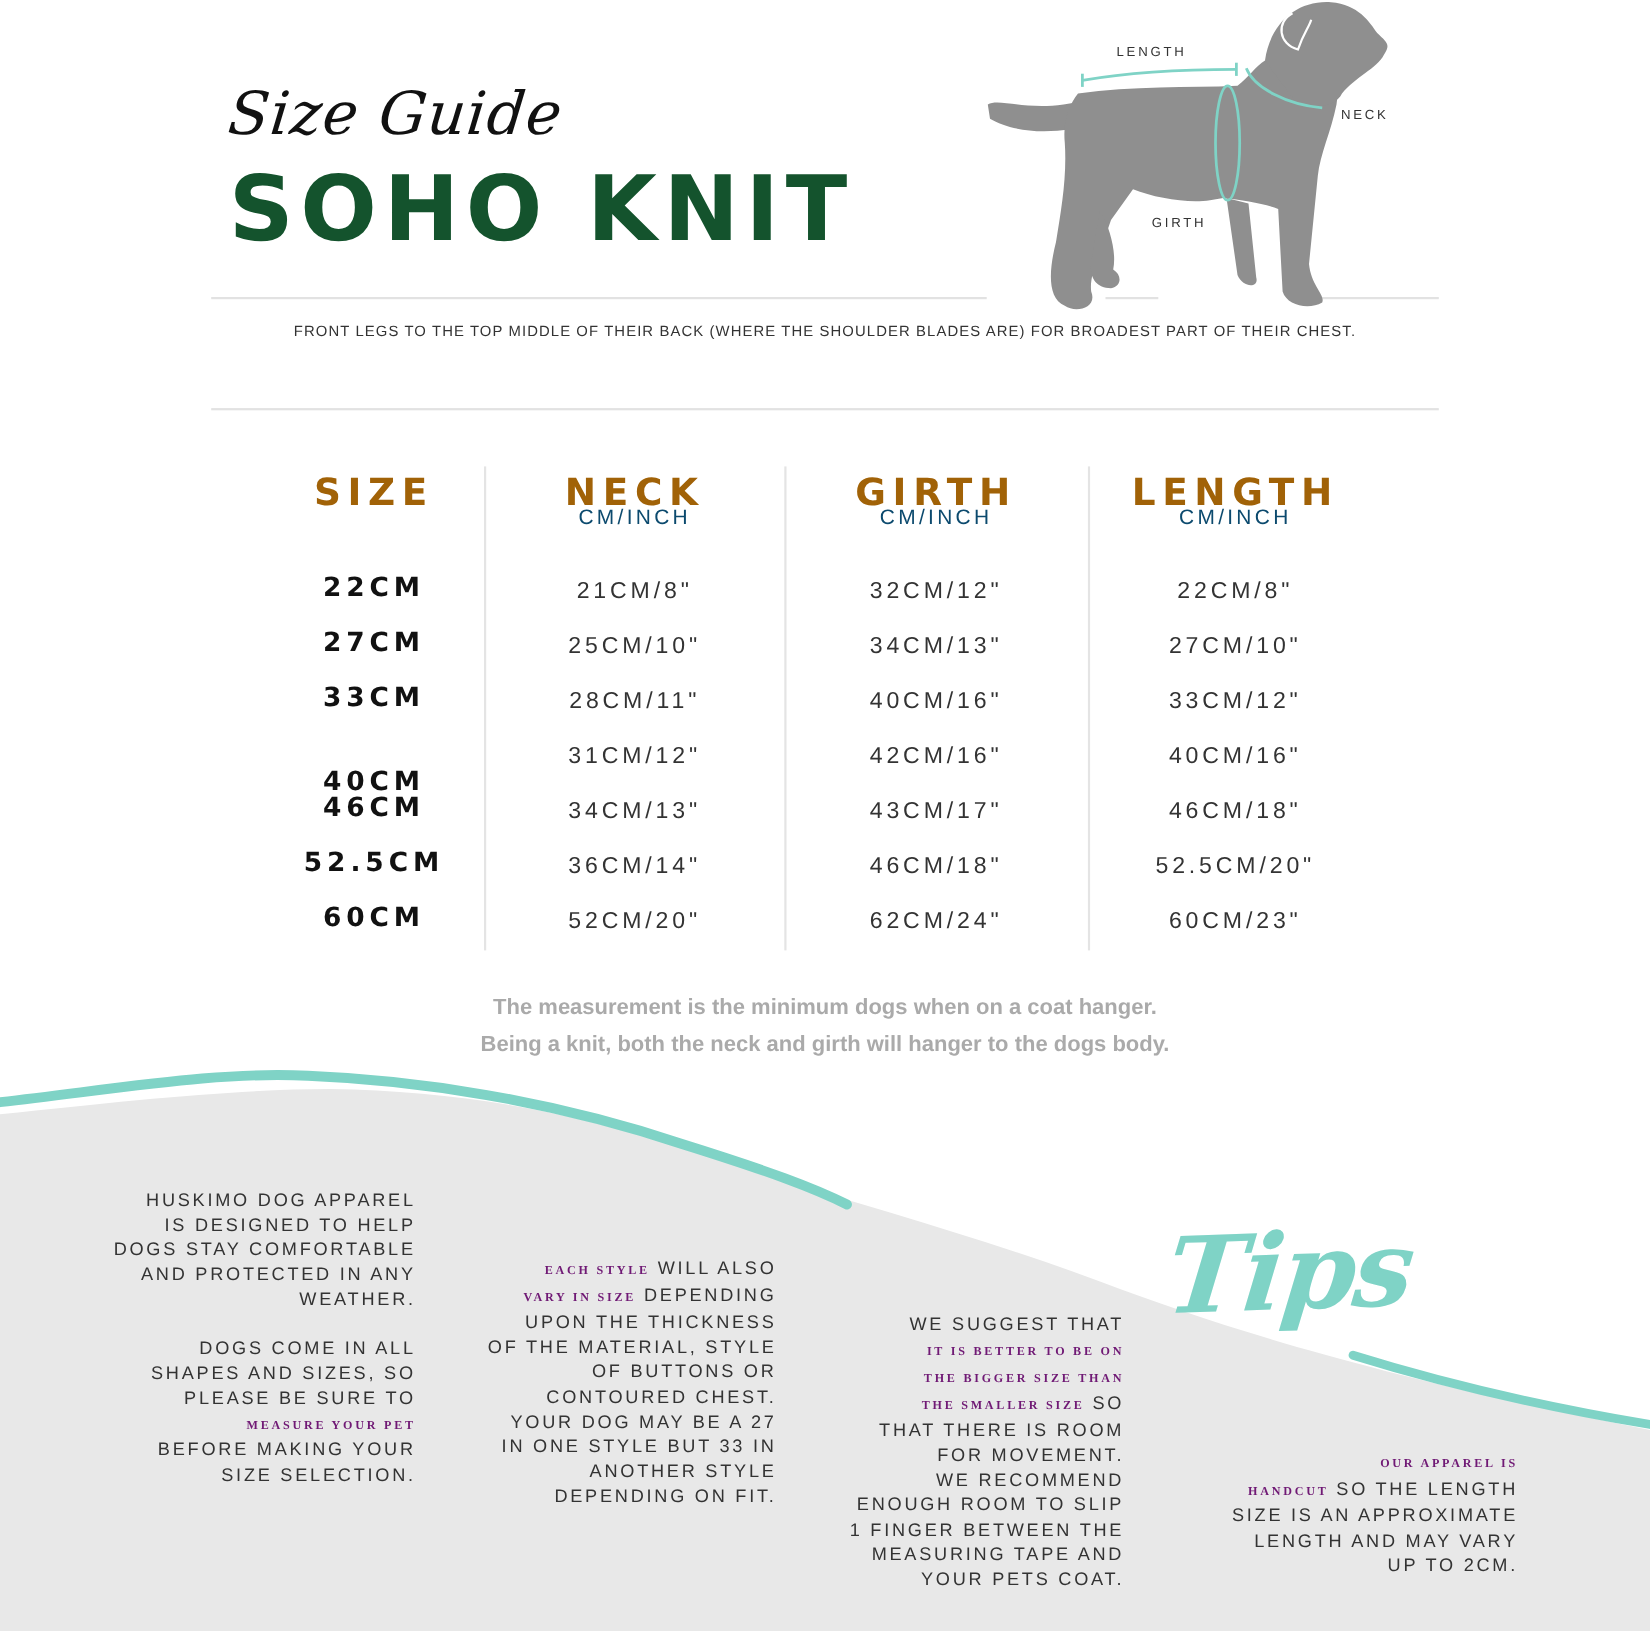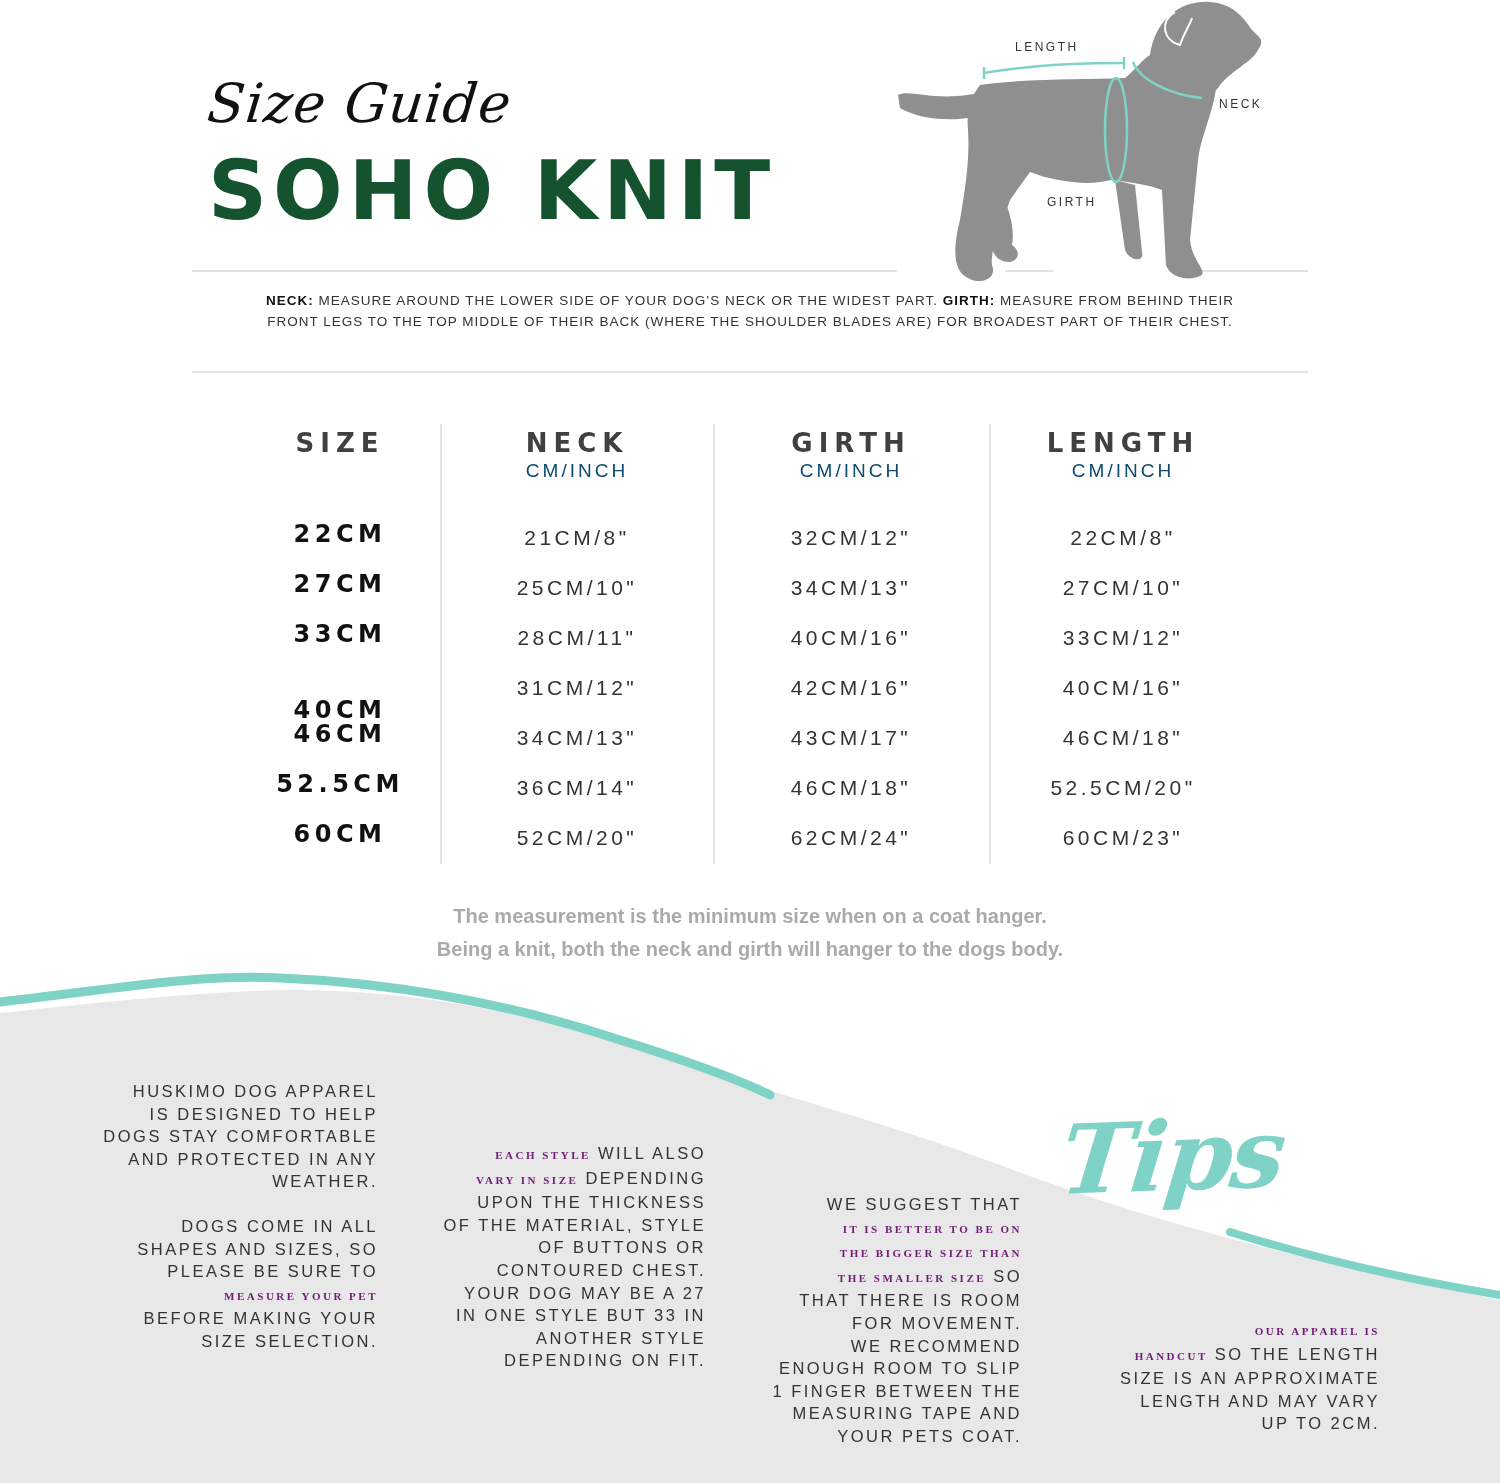--- a/index.html
+++ b/index.html
@@ -33,22 +33,22 @@
     line-height: 21px; color: #333; text-transform: uppercase;
   }
   .instructions b { color: #111; }
 
   
   .tbl { left: 250px; top: 420px; width: 1000px; height: 450px; }
   .col {
     position: absolute; top: 0; height: 445px; text-align: center;
   }
   .col-head {
-    font-family: "DejaVu Sans", sans-serif; font-weight: bold; font-size: 26px;
-    letter-spacing: 6px; color: #404040; margin-top: 8px; height: 30px;
+    font-family: "DejaVu Sans", sans-serif; font-weight: bold; font-size: 34px;
+    letter-spacing: 6px; color: #a16207; margin-top: 8px; height: 30px;
   }
   .col-sub {
     font-family: "Liberation Sans", sans-serif; font-size: 19px; letter-spacing: 3px;
     color: #0c4a6e; height: 24px; margin-top: 2px;
   }
   .cell {
     position: absolute; left: 0; right: 0; font-family: "Liberation Sans", sans-serif;
     font-size: 21px; letter-spacing: 3.5px; color: #333;
   }
   .size-cell {
@@ -110,26 +110,20 @@
       <path d="M253 62 C260 80, 290 95, 322 98"></path>
       <ellipse cx="236" cy="130" rx="11" ry="52"></ellipse>
     </g>
   </svg>
   <div class="abs dog-label" style="left:135px; top:40px;">LENGTH</div>
   <div class="abs dog-label" style="left:339px; top:97px;">NECK</div>
   <div class="abs dog-label" style="left:167px; top:195px;">GIRTH</div>
 </div>
 
 <div class="abs instructions">
-  <div>
-    <b>NECK:</b>
-    <span>MEASURE AROUND THE LOWER SIDE OF YOUR DOG’S NECK OR THE WIDEST PART.</span>
-    <b>GIRTH:</b>
-    <span>MEASURE FROM BEHIND THEIR</span>
-  </div>
   <div>FRONT LEGS TO THE TOP MIDDLE OF THEIR BACK (WHERE THE SHOULDER BLADES ARE) FOR BROADEST PART OF THEIR CHEST.</div>
 </div>
 
 <div class="abs tbl">
   <div class="vline" style="left:190px;"></div>
   <div class="vline" style="left:463px;"></div>
   <div class="vline" style="left:739px;"></div>
 
   <div class="col" style="left:0; width:180px;">
     <div class="col-head">SIZE</div>
@@ -173,21 +167,21 @@
     <div class="cell" style="top:156px;">27CM/10"</div>
     <div class="cell" style="top:206px;">33CM/12"</div>
     <div class="cell" style="top:256px;">40CM/16"</div>
     <div class="cell" style="top:306px;">46CM/18"</div>
     <div class="cell" style="top:356px;">52.5CM/20"</div>
     <div class="cell" style="top:406px;">60CM/23"</div>
   </div>
 </div>
 
 <div class="abs note">
-  <div>The measurement is the minimum size when on a coat hanger.</div>
+  <div>The measurement is the minimum dogs when on a coat hanger.</div>
   <div>Being a knit, both the neck and girth will hanger to the dogs body.</div>
 </div>
 
 <svg class="abs tips-bg" width="1500" height="523" viewBox="0 0 1500 523">
   <path d="M0 53 C120 40, 220 30, 300 30 C420 32, 520 50, 640 90 C760 130, 880 160, 1000 205 C1120 250, 1250 290, 1500 340 L1500 523 L0 523 Z" fill="#e8e8e8"></path>
   <path d="M0 42 C120 28, 200 14, 280 18 C380 22, 500 40, 620 80 C700 105, 740 120, 770 135" fill="none" stroke="#7fd3c6" stroke-width="9" stroke-linecap="round"></path>
   <path d="M1230 272 C1320 300, 1410 320, 1500 335" fill="none" stroke="#7fd3c6" stroke-width="8" stroke-linecap="round"></path>
 </svg>
 
 <div class="abs tips-word">Tips</div>

